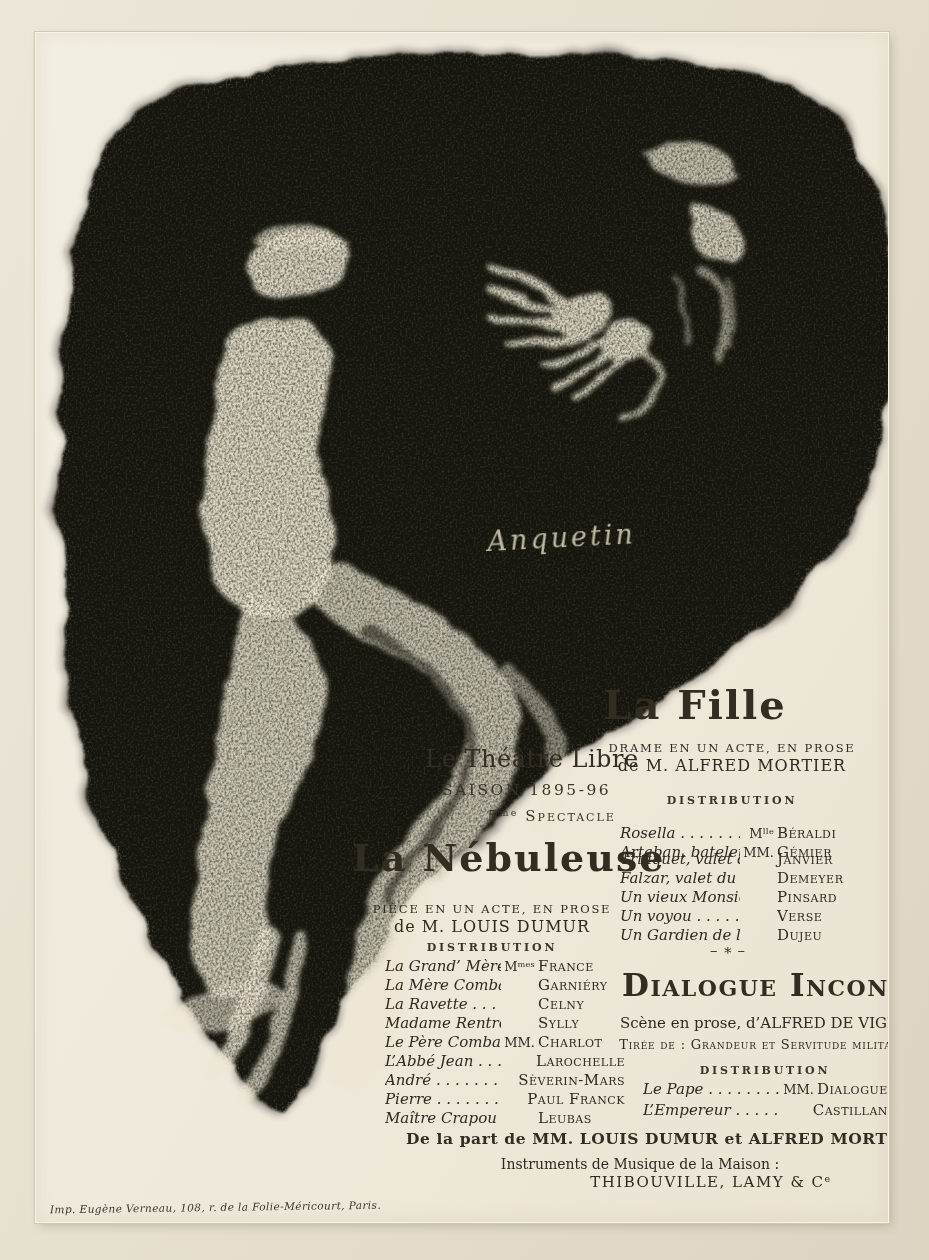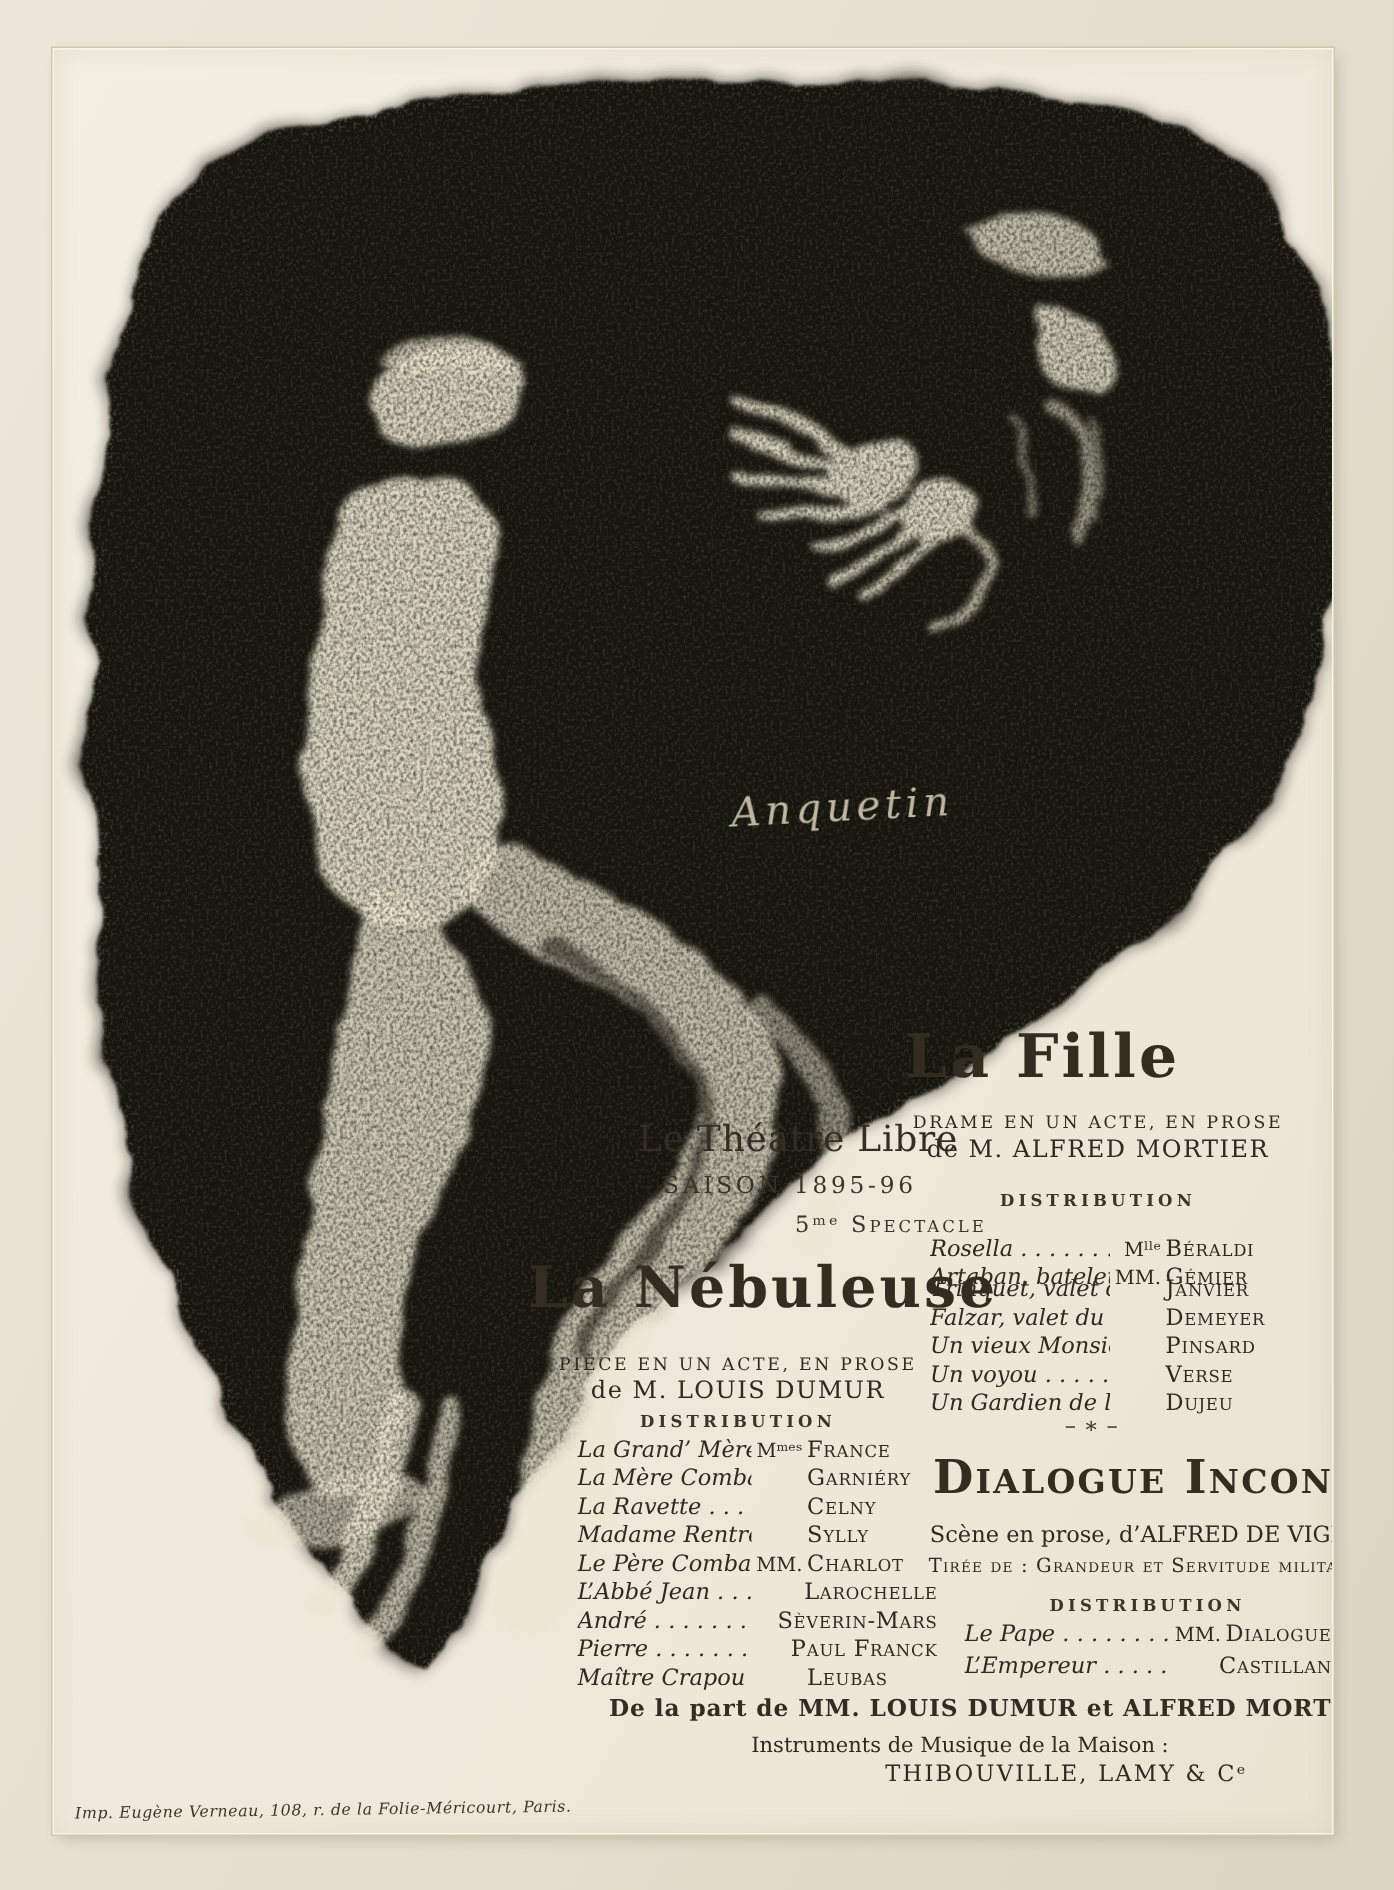--- a/index.html
+++ b/index.html
@@ -11,21 +11,21 @@
          background:linear-gradient(120deg,#f2eee1 0%,#eee9da 55%,#e9e3d2 100%);
          box-shadow:0 0 0 1px #f8f4e8, 0 0 0 2px #cfc7b2, 3px 4px 9px rgba(110,98,72,.30),
                     inset 0 0 18px rgba(160,148,116,.14);}
   .art{position:absolute;left:0;top:0;pointer-events:none;}
   .t{position:absolute;white-space:nowrap;}
   .ctr{text-align:center;}
   .sc{font-variant:small-caps;}
   
   .theatre{left:336px;top:712px;width:320px;font-size:24px;letter-spacing:.5px;color:#332d23;}
   .season{left:406px;top:748px;font-size:15.5px;letter-spacing:2.5px;color:#3a342a;}
-  .spectacle{left:452px;top:774px;font-size:15px;letter-spacing:2px;color:#3a342a;margin-left:42px;}
+  .spectacle{left:452px;top:774px;font-size:15px;letter-spacing:2px;color:#3a342a;}
   
   .fille-t1{left:520px;top:612px;width:278px;font-size:40px;font-weight:700;letter-spacing:2px;color:#332c20;margin-top:36px;}
   .fille-t2{left:400px;top:654px;width:448px;text-align:right;font-size:40px;font-weight:700;letter-spacing:2px;color:#332c20;}
   .fille-sub{left:556px;top:708px;width:280px;font-size:11.5px;letter-spacing:1.8px;}
   .fille-auth{left:556px;top:723px;width:280px;font-size:16px;letter-spacing:1px;}
   .dist{font-size:11px;letter-spacing:2.8px;font-weight:600;color:#3a342a;}
   .fille-dist{left:556px;top:761px;width:280px;}
   .neb-dist{left:316px;top:908px;width:280px;}
   .dia-dist{left:560px;top:1031px;width:338px;}
   

